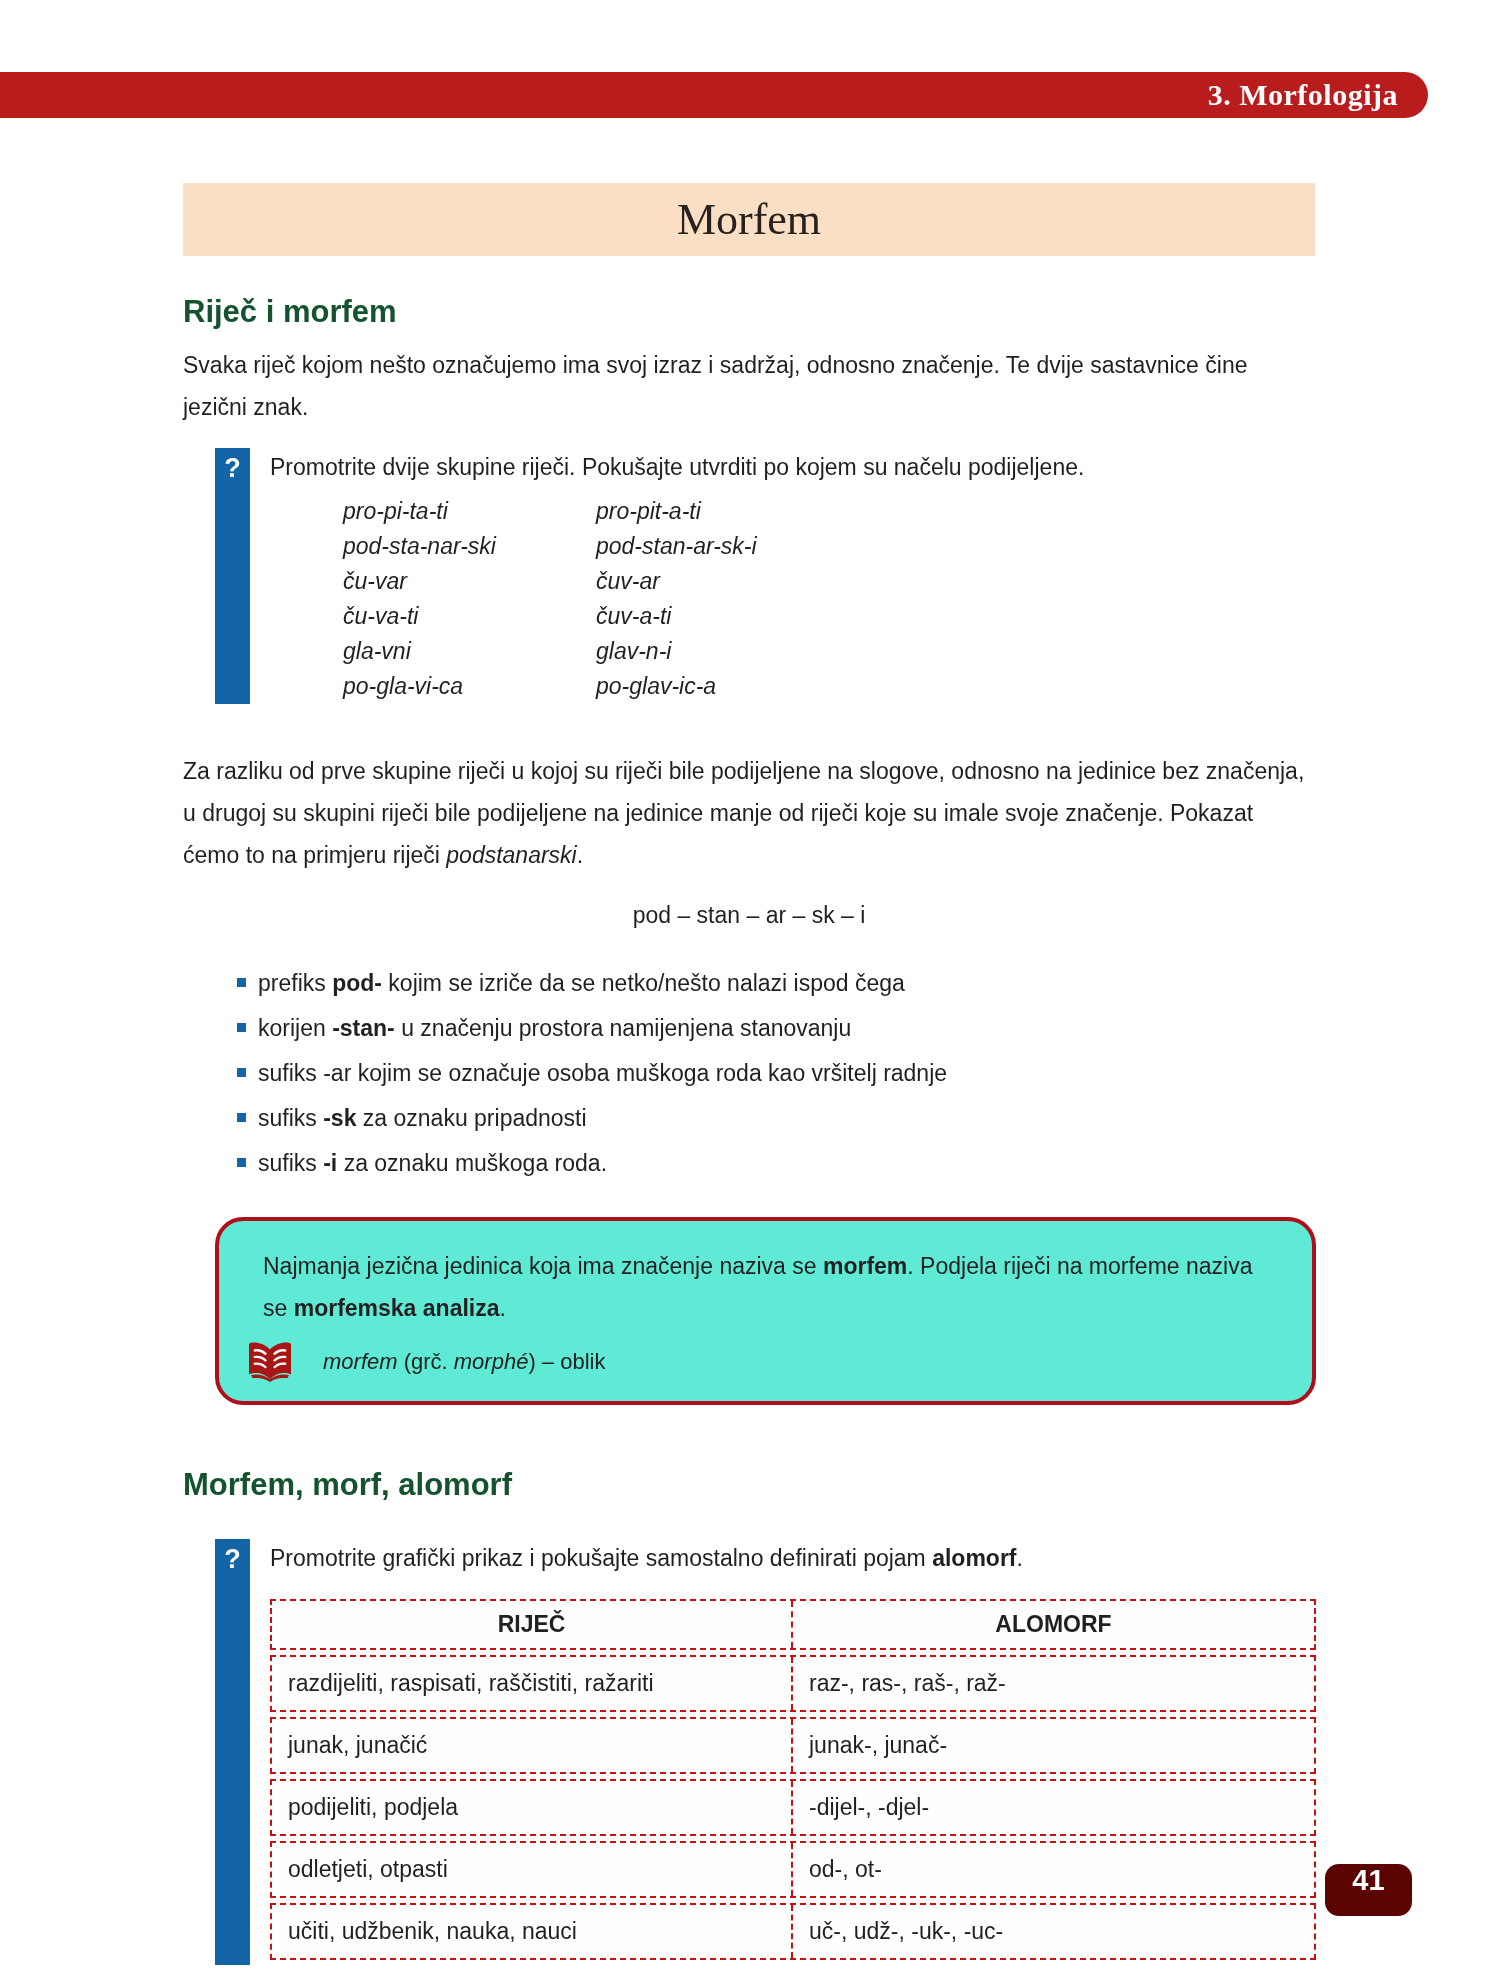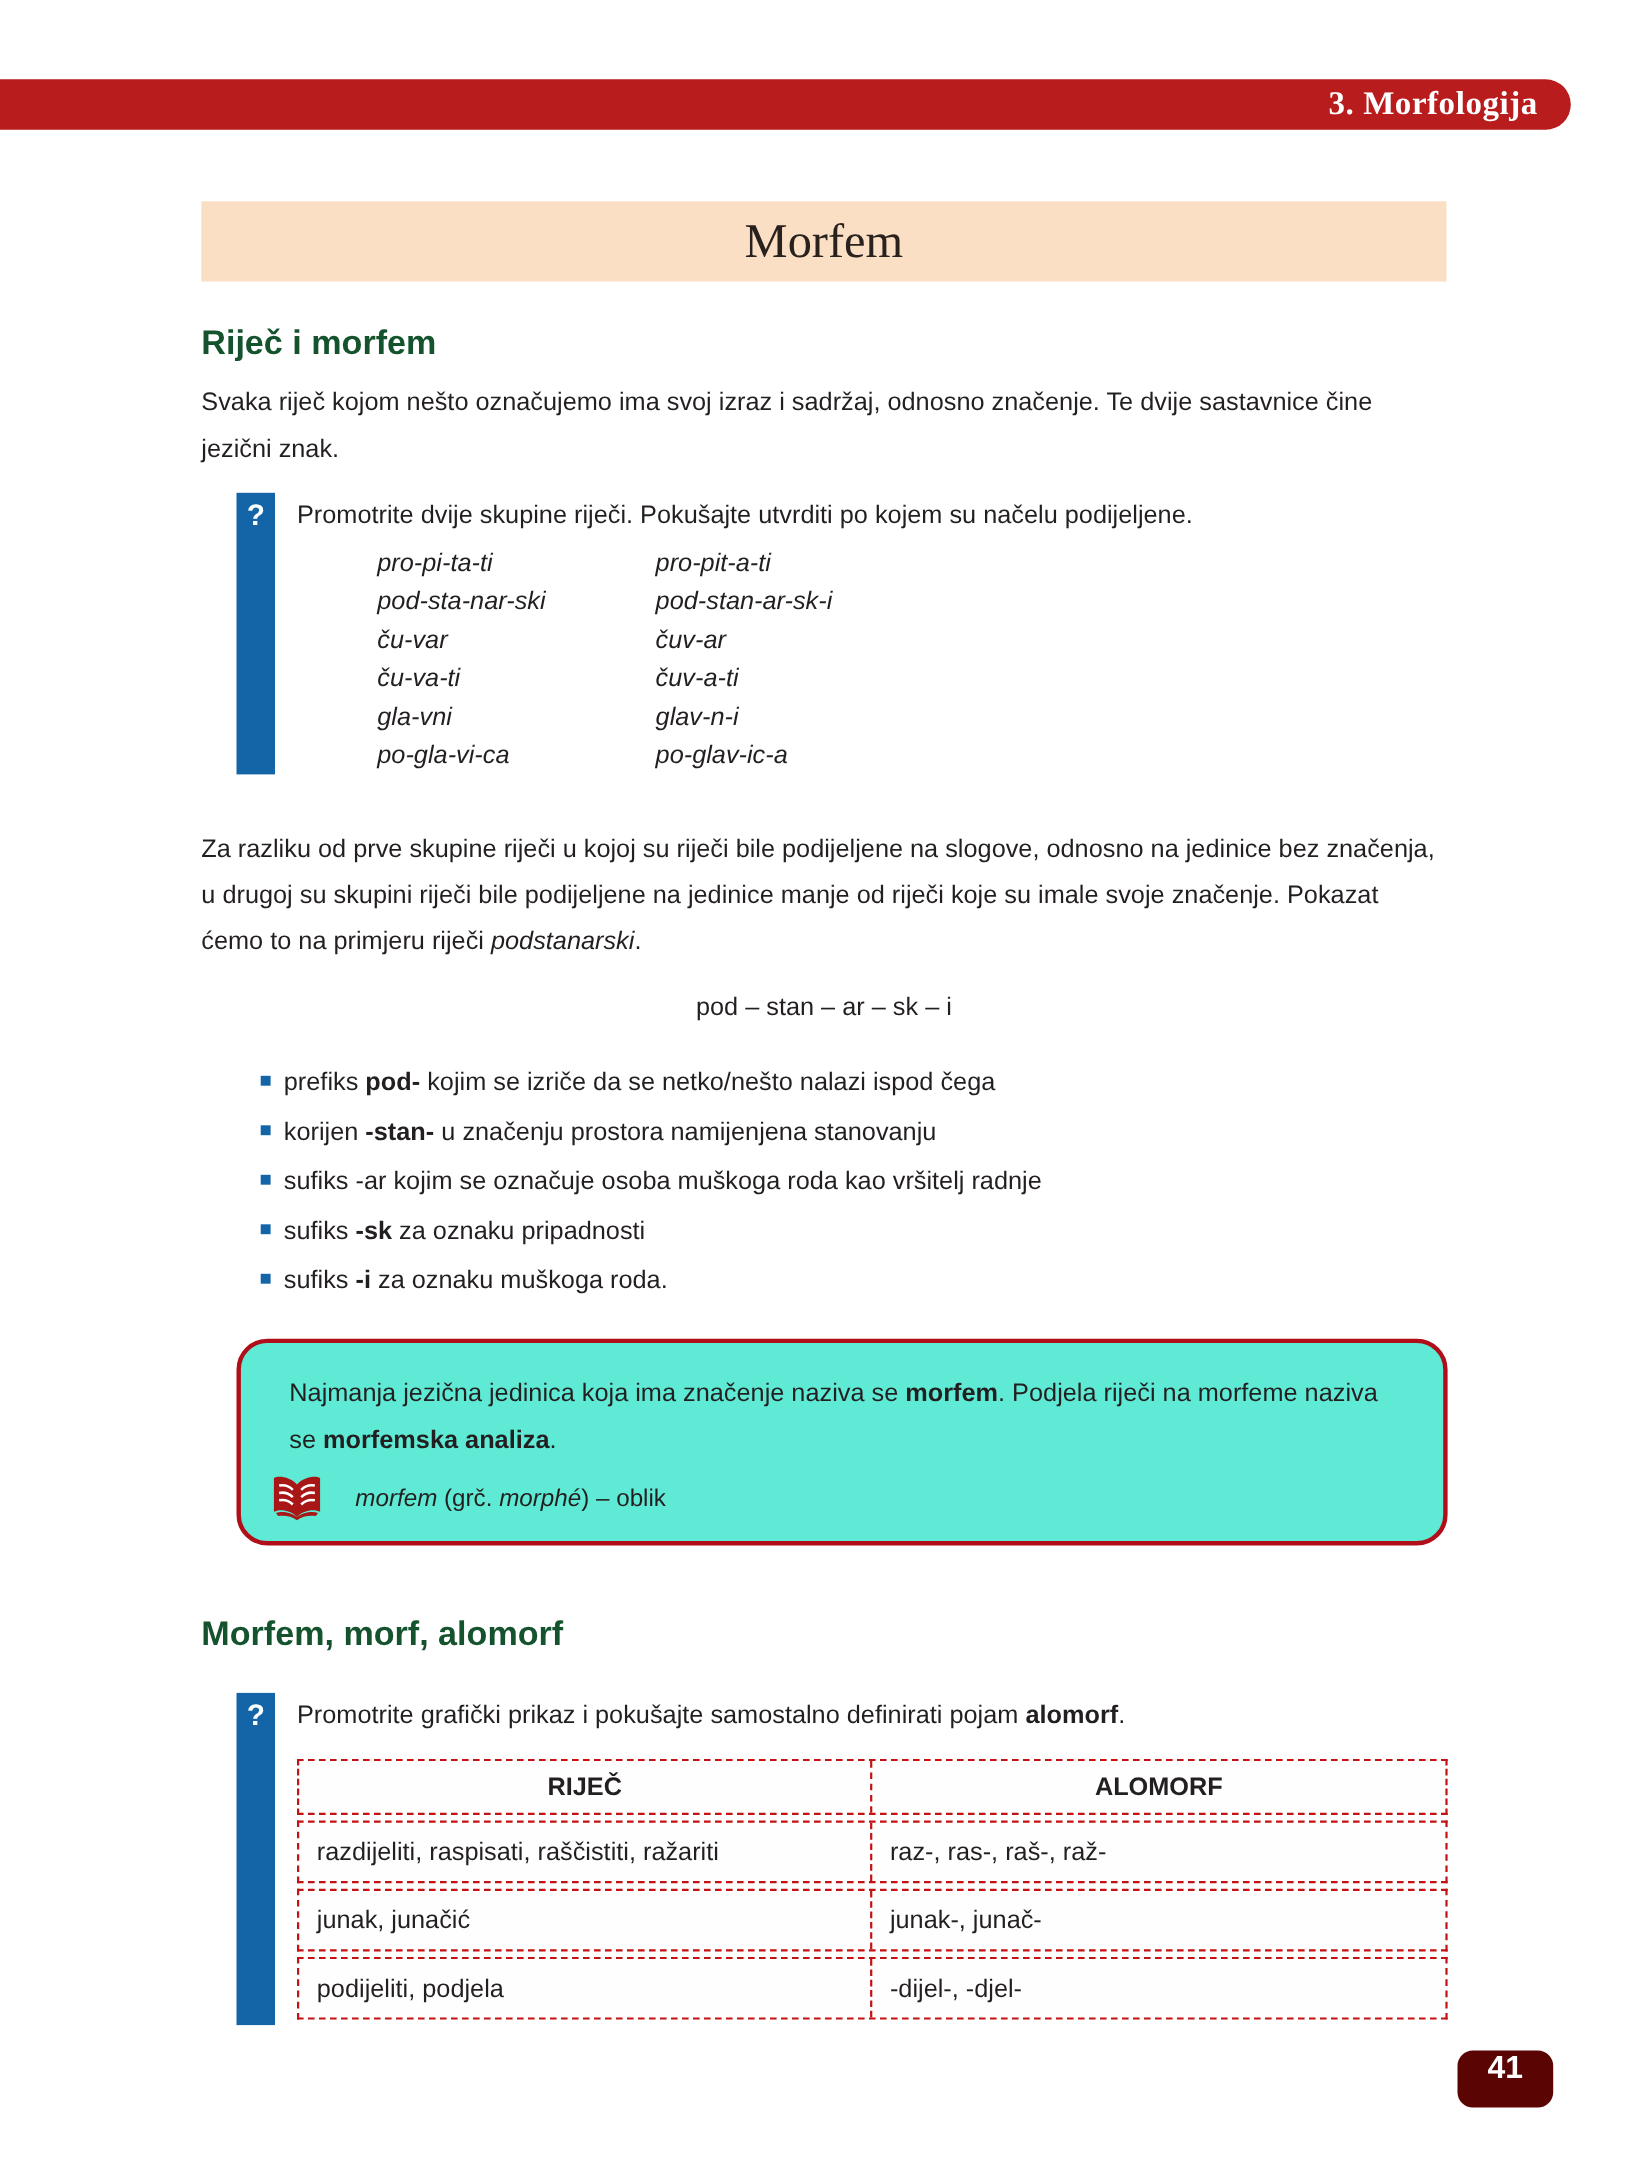--- a/index.html
+++ b/index.html
@@ -204,20 +204,28 @@
           <div class="t-cell c2">raz-, ras-, raš-, raž-</div>
         </div>
         <div class="t-row">
           <div class="t-cell c1">junak, junačić</div>
           <div class="t-cell c2">junak-, junač-</div>
         </div>
         <div class="t-row">
           <div class="t-cell c1">podijeliti, podjela</div>
           <div class="t-cell c2">-dijel-, -djel-</div>
         </div>
+        <div class="t-row">
+          <div class="t-cell c1">odletjeti, otpasti</div>
+          <div class="t-cell c2">od-, ot-</div>
+        </div>
+        <div class="t-row">
+          <div class="t-cell c1">učiti, udžbenik, nauka, nauci</div>
+          <div class="t-cell c2">uč-, udž-, -uk-, -uc-</div>
+        </div>
       </div>
     </div>
   </div>
 
 </div>
 
 <div class="page-badge">
   <span>41</span>
 </div>
 

